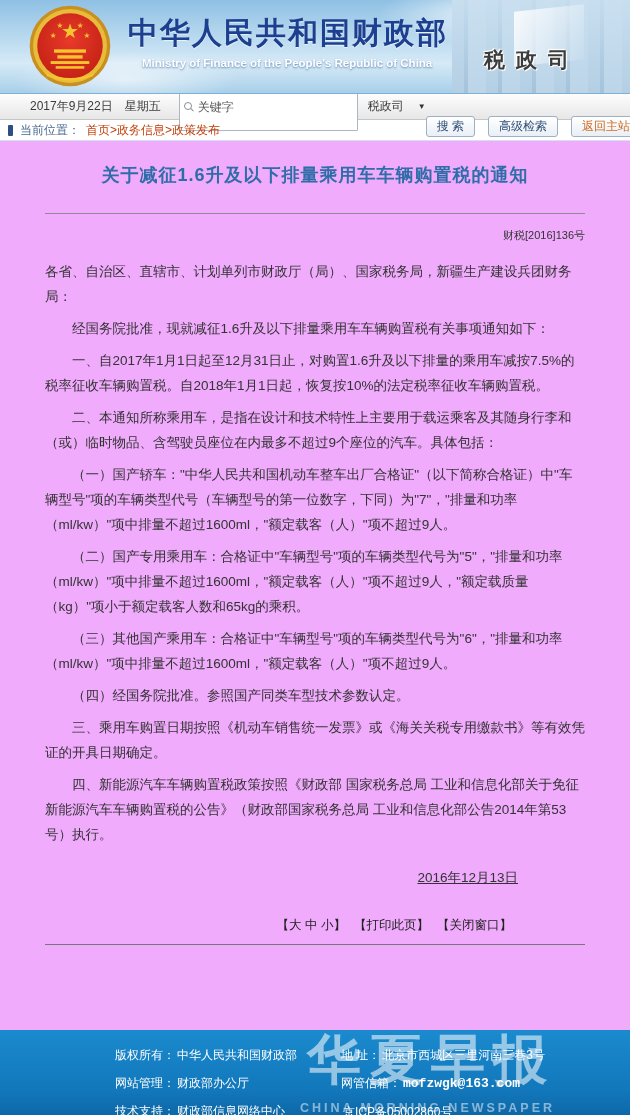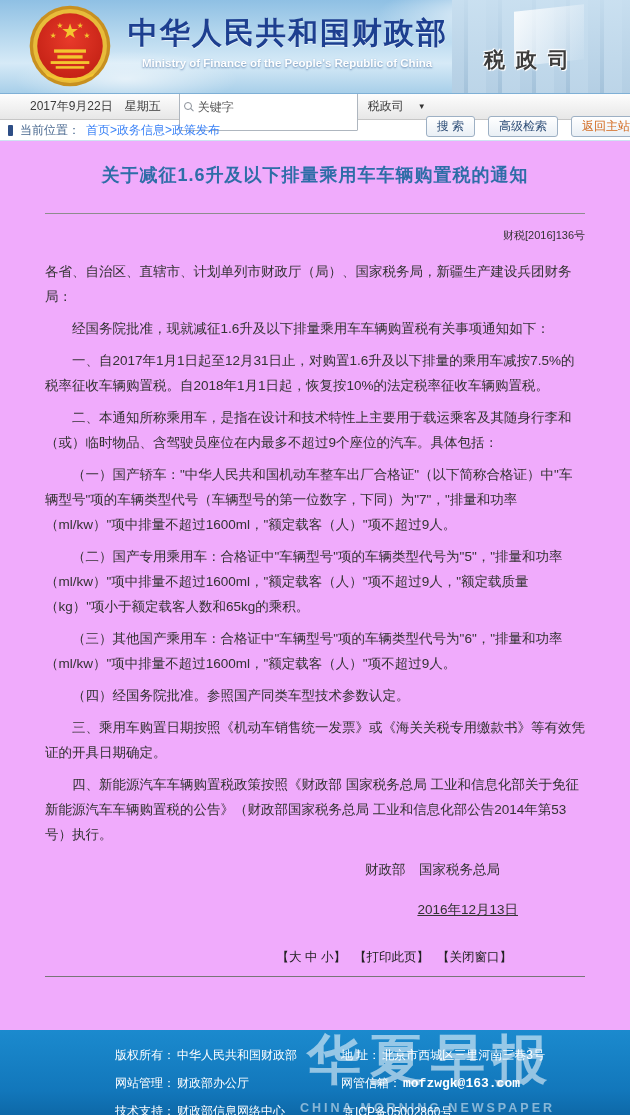--- a/index.html
+++ b/index.html
@@ -67,21 +67,21 @@
     padding:1px 10px;border:1px solid #9db0c4;border-radius:3px;margin-right:13px;
     background:linear-gradient(180deg,#fff,#e9eff5);color:#2f4f78;cursor:pointer;white-space:nowrap;margin-top:40px;
   }
   .tb-btn.home{color:#d2691e;margin-right:34px;}
   
   .breadcrumb{
     height:20px;display:flex;align-items:center;background:#fff;font-size:12px;
     border-bottom:1px solid #cfe3f2;padding-left:8px;color:#49688f;
   }
   .bc-icon{width:5px;height:11px;background:#2e4e86;border-radius:1px;margin-right:7px;flex:0 0 auto;}
-  .bc-path{margin-left:6px;color:#3b82f6;cursor:pointer;}
+  .bc-path{margin-left:6px;color:#c2410c;cursor:pointer;}
   
   .content{
     box-sizing:border-box;height:889px;padding:16px 45px 0;overflow:hidden;background:#f0abfc;
   }
   .article-title{
     text-align:center;color:#2e6da7;font-size:18px;font-weight:bold;letter-spacing:1px;
     margin:6px 0 26px;line-height:24px;
   }
   .rule{border:none;border-top:1px solid #8d8d8d;margin:0;}
   .doc-number{text-align:right;font-size:11px;margin:14px 0 16px;color:#333;}
@@ -180,21 +180,20 @@
       <p class="para">一、自2017年1月1日起至12月31日止，对购置1.6升及以下排量的乘用车减按7.5%的税率征收车辆购置税。自2018年1月1日起，恢复按10%的法定税率征收车辆购置税。</p>
       <p class="para">二、本通知所称乘用车，是指在设计和技术特性上主要用于载运乘客及其随身行李和（或）临时物品、含驾驶员座位在内最多不超过9个座位的汽车。具体包括：</p>
       <p class="para">（一）国产轿车："中华人民共和国机动车整车出厂合格证"（以下简称合格证）中"车辆型号"项的车辆类型代号（车辆型号的第一位数字，下同）为"7"，"排量和功率（ml/kw）"项中排量不超过1600ml，"额定载客（人）"项不超过9人。</p>
       <p class="para">（二）国产专用乘用车：合格证中"车辆型号"项的车辆类型代号为"5"，"排量和功率（ml/kw）"项中排量不超过1600ml，"额定载客（人）"项不超过9人，"额定载质量（kg）"项小于额定载客人数和65kg的乘积。</p>
       <p class="para">（三）其他国产乘用车：合格证中"车辆型号"项的车辆类型代号为"6"，"排量和功率（ml/kw）"项中排量不超过1600ml，"额定载客（人）"项不超过9人。</p>
       <p class="para">（四）经国务院批准。参照国产同类车型技术参数认定。</p>
       <p class="para">三、乘用车购置日期按照《机动车销售统一发票》或《海关关税专用缴款书》等有效凭证的开具日期确定。</p>
       <p class="para">四、新能源汽车车辆购置税政策按照《财政部 国家税务总局 工业和信息化部关于免征新能源汽车车辆购置税的公告》（财政部国家税务总局 工业和信息化部公告2014年第53号）执行。</p>
     </div>
 
-  <div class="signature">财政部　国家税务总局</div>
   <div class="sign-date">2016年12月13日</div>
 
   <div class="page-actions"><span class="action-link">【大 中 小】</span><span class="action-link">【打印此页】</span><span class="action-link">【关闭窗口】</span></div>
   <hr class="bottom-rule">
 </div>
 
 <div class="site-footer">
   <div class="f-col-left">
       <div class="f-row"><span class="f-label">版权所有：</span><span class="f-value">中华人民共和国财政部</span></div>
       <div class="f-row"><span class="f-label">网站管理：</span><span class="f-value">财政部办公厅</span></div>

